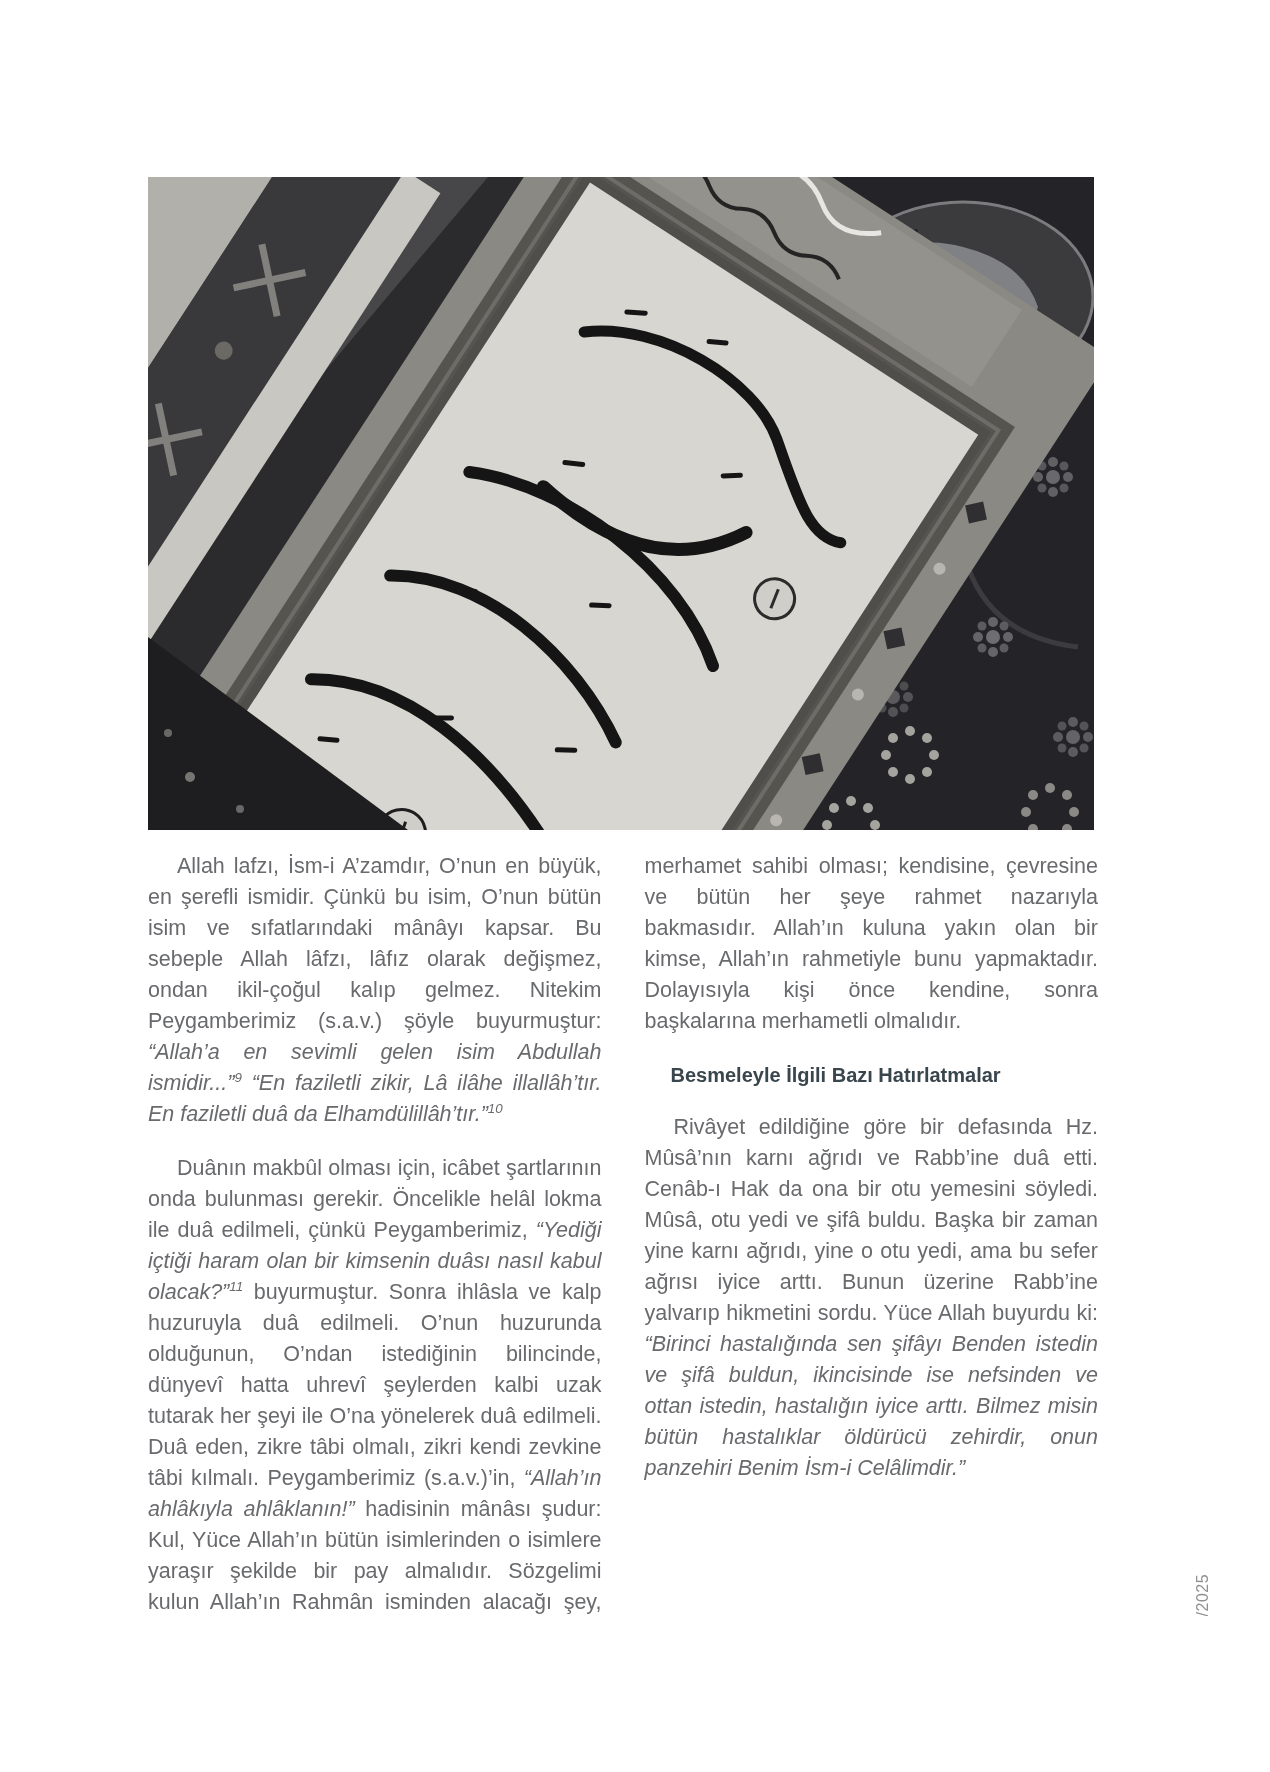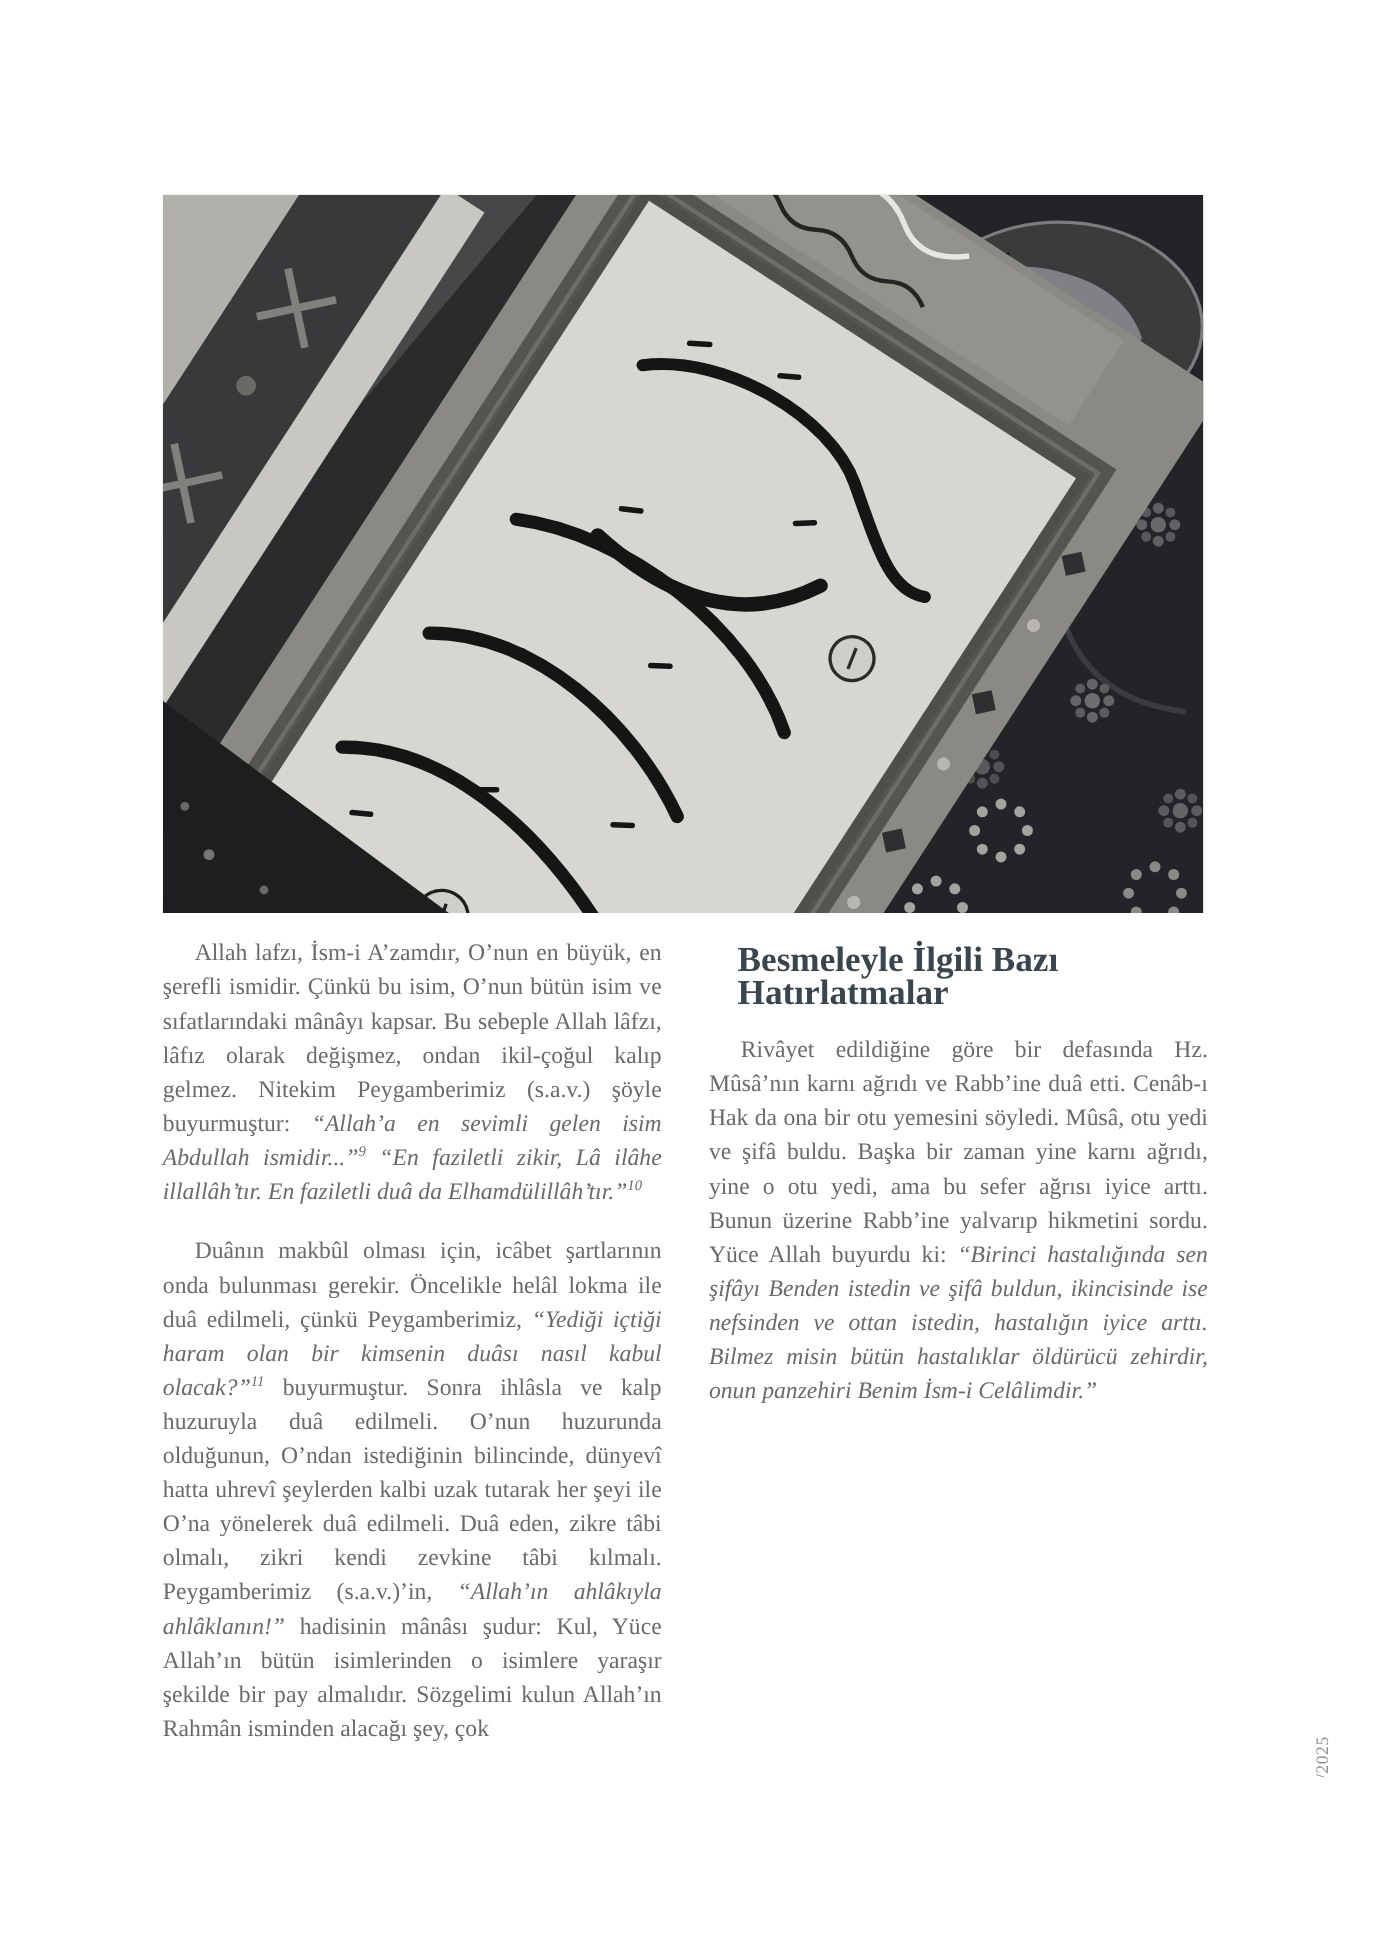--- a/index.html
+++ b/index.html
@@ -1,30 +1,30 @@
 <!DOCTYPE html>
 <html><head>
 <meta charset="utf-8">
 <style>
   html,body{margin:0;padding:0;background:#ffffff;}
   .sheet{
     position:relative;width:1270px;height:1616px;background:#ffffff;
-    font-family:Liberation Serif, serif;overflow:hidden;
+    font-family:Liberation Sans, sans-serif;overflow:hidden;
   }
   .photo{position:absolute;left:148px;top:177px;width:946px;height:653px;overflow:hidden;}
   .photo svg{display:block;}
   .cols{position:absolute;left:148px;top:851px;width:950px;display:flex;gap:43px;}
   .col{flex:1;min-width:0;}
   .col p{
     margin:0 0 23px 0;font-size:21.5px;line-height:31px;color:#696a6d;
     text-align:justify;
   }
   .col p.indent{text-indent:29px;}
   .col h2{
-    font-size:32px;line-height:30px;color:#3a464e;font-weight:700;
+    font-size:20px;line-height:30px;color:#3a464e;font-weight:700;
     margin:6px 0 22px 0;padding-left:26px;
   }
   .i{font-style:italic;}
   sup{font-size:0.62em;line-height:0;}
   
   .ribbon-blue{
     position:absolute;left:1064px;top:1660px;width:118px;height:31px;
     clip-path:polygon(11px 0,100% 0,calc(100% - 11px) 100%,0 100%);
   }
   .ribbon-gray{
@@ -172,20 +172,21 @@
       <use href="#ringdots" x="902" y="635" opacity="0.8"></use>
     </svg>
   </div>
 
   <div class="cols">
     <div class="col">
         <p class="indent"><span>Allah lafzı, İsm-i A’zamdır, O’nun en büyük, en şerefli ismidir. Çünkü bu isim, O’nun bütün isim ve sıfatlarındaki mânâyı kapsar. Bu sebeple Allah lâfzı, lâfız olarak değişmez, ondan ikil-çoğul kalıp gelmez. Nitekim Peygamberimiz (s.a.v.) şöyle buyurmuştur: </span><span class="i">“Allah’a en sevimli gelen isim Abdullah ismidir...”</span><sup class="i">9</sup><span class="i"> “En faziletli zikir, Lâ ilâhe illallâh’tır. En faziletli duâ da Elhamdülillâh’tır.”</span><sup class="i">10</sup></p>
         <p class="indent"><span>Duânın makbûl olması için, icâbet şartlarının onda bulunması gerekir. Öncelikle helâl lokma ile duâ edilmeli, çünkü Peygamberimiz, </span><span class="i">“Yediği içtiği haram olan bir kimsenin duâsı nasıl kabul olacak?”</span><sup class="i">11</sup><span> buyurmuştur. Sonra ihlâsla ve kalp huzuruyla duâ edilmeli. O’nun huzurunda olduğunun, O’ndan istediğinin bilincinde, dünyevî hatta uhrevî şeylerden kalbi uzak tutarak her şeyi ile O’na yönelerek duâ edilmeli. Duâ eden, zikre tâbi olmalı, zikri kendi zevkine tâbi kılmalı. Peygamberimiz (s.a.v.)’in, </span><span class="i">“Allah’ın ahlâkıyla ahlâklanın!”</span><span> hadisinin mânâsı şudur: Kul, Yüce Allah’ın bütün isimlerinden o isimlere yaraşır şekilde bir pay almalıdır. Sözgelimi kulun Allah’ın Rahmân isminden alacağı şey, çok</span></p>
       </div>
     <div class="col">
+        <p><span>merhamet sahibi olması; kendisine, çevresine ve bütün her şeye rahmet nazarıyla bakmasıdır. Allah’ın kuluna yakın olan bir kimse, Allah’ın rahmetiyle bunu yapmaktadır. Dolayısıyla kişi önce kendine, sonra başkalarına merhametli olmalıdır.</span></p>
         <h2>Besmeleyle İlgili Bazı Hatırlatmalar</h2>
         <p class="indent"><span>Rivâyet edildiğine göre bir defasında Hz. Mûsâ’nın karnı ağrıdı ve Rabb’ine duâ etti. Cenâb-ı Hak da ona bir otu yemesini söyledi. Mûsâ, otu yedi ve şifâ buldu. Başka bir zaman yine karnı ağrıdı, yine o otu yedi, ama bu sefer ağrısı iyice arttı. Bunun üzerine Rabb’ine yalvarıp hikmetini sordu. Yüce Allah buyurdu ki: </span><span class="i">“Birinci hastalığında sen şifâyı Benden istedin ve şifâ buldun, ikincisinde ise nefsinden ve ottan istedin, hastalığın iyice arttı. Bilmez misin bütün hastalıklar öldürücü zehirdir, onun panzehiri Benim İsm-i Celâlimdir.”</span></p>
       </div>
   </div>
 
   <div class="issue-vertical">Ekim/2025</div>
 
   <div class="ribbon-blue" style="background: rgb(46, 157, 198);"></div>
   <div class="ribbon-gray" style="background: rgb(89, 89, 91);"></div>
   <div class="logo-text">somuncubaba</div>

